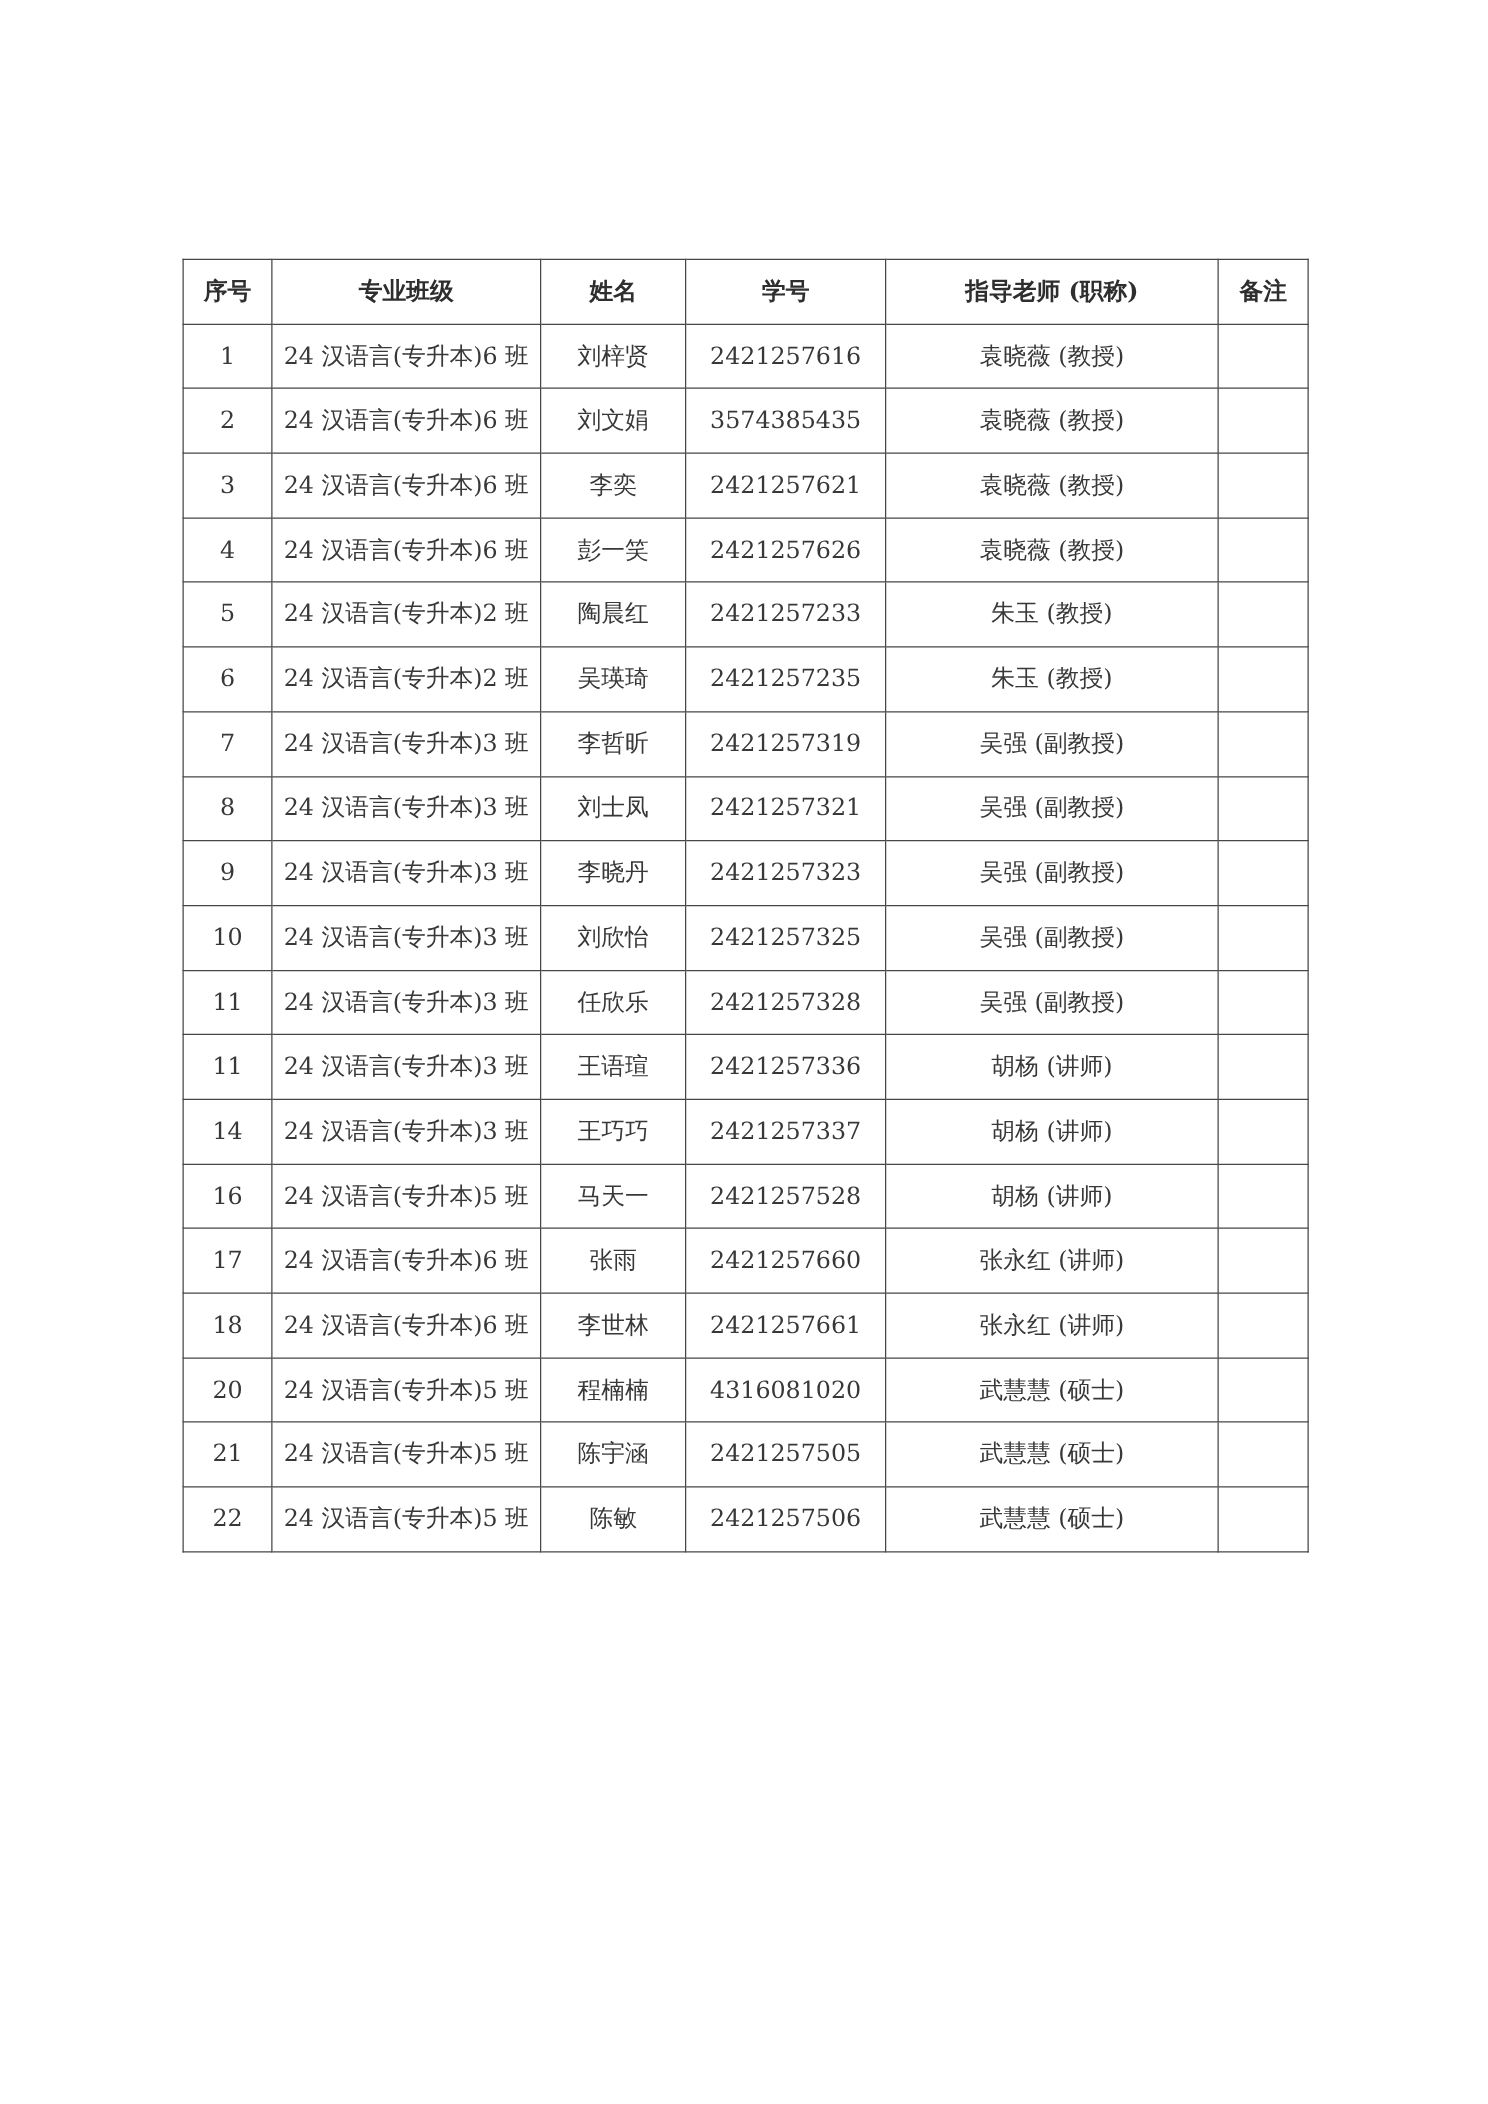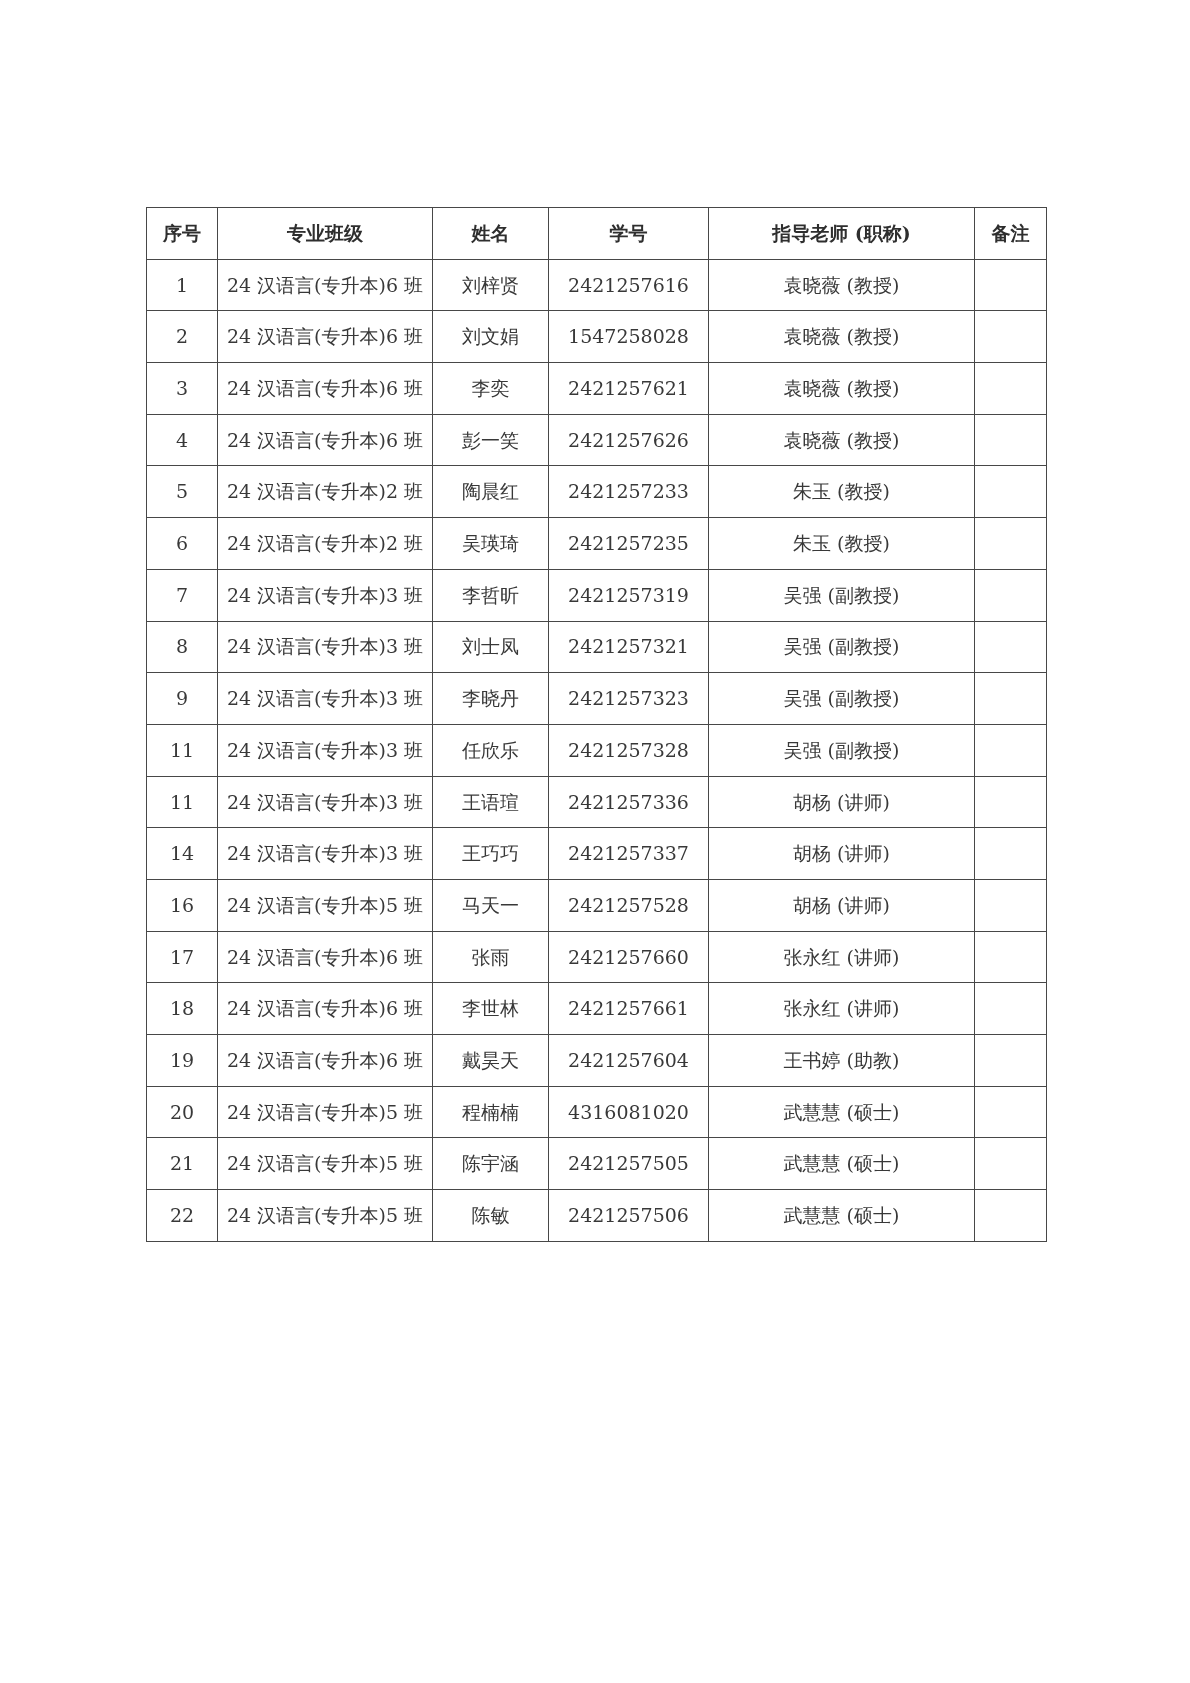--- a/index.html
+++ b/index.html
@@ -84,21 +84,21 @@
           <td>24 汉语言(专升本)6 班</td>
           <td>刘梓贤</td>
           <td>2421257616</td>
           <td>袁晓薇 (教授)</td>
           <td></td>
         </tr>
         <tr>
           <td>2</td>
           <td>24 汉语言(专升本)6 班</td>
           <td>刘文娟</td>
-          <td>1547258028</td>
+          <td>3574385435</td>
           <td>袁晓薇 (教授)</td>
           <td></td>
         </tr>
         <tr>
           <td>3</td>
           <td>24 汉语言(专升本)6 班</td>
           <td>李奕</td>
           <td>2421257621</td>
           <td>袁晓薇 (教授)</td>
           <td></td>
@@ -145,20 +145,28 @@
         </tr>
         <tr>
           <td>9</td>
           <td>24 汉语言(专升本)3 班</td>
           <td>李晓丹</td>
           <td>2421257323</td>
           <td>吴强 (副教授)</td>
           <td></td>
         </tr>
         <tr>
+          <td>10</td>
+          <td>24 汉语言(专升本)3 班</td>
+          <td>刘欣怡</td>
+          <td>2421257325</td>
+          <td>吴强 (副教授)</td>
+          <td></td>
+        </tr>
+        <tr>
           <td>11</td>
           <td>24 汉语言(专升本)3 班</td>
           <td>任欣乐</td>
           <td>2421257328</td>
           <td>吴强 (副教授)</td>
           <td></td>
         </tr>
         <tr>
           <td>11</td>
           <td>24 汉语言(专升本)3 班</td>
@@ -190,28 +198,20 @@
           <td>2421257660</td>
           <td>张永红 (讲师)</td>
           <td></td>
         </tr>
         <tr>
           <td>18</td>
           <td>24 汉语言(专升本)6 班</td>
           <td>李世林</td>
           <td>2421257661</td>
           <td>张永红 (讲师)</td>
-          <td></td>
-        </tr>
-        <tr>
-          <td>19</td>
-          <td>24 汉语言(专升本)6 班</td>
-          <td>戴昊天</td>
-          <td>2421257604</td>
-          <td>王书婷 (助教)</td>
           <td></td>
         </tr>
         <tr>
           <td>20</td>
           <td>24 汉语言(专升本)5 班</td>
           <td>程楠楠</td>
           <td>4316081020</td>
           <td>武慧慧 (硕士)</td>
           <td></td>
         </tr>

